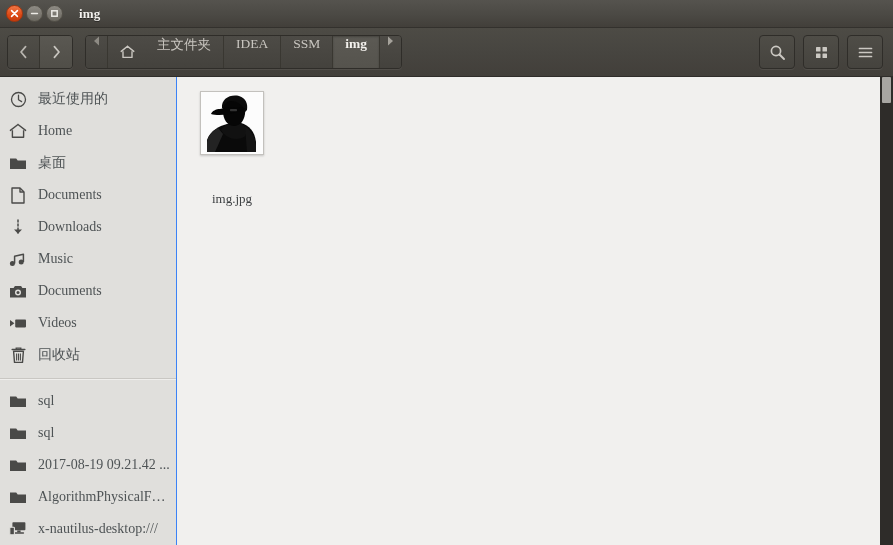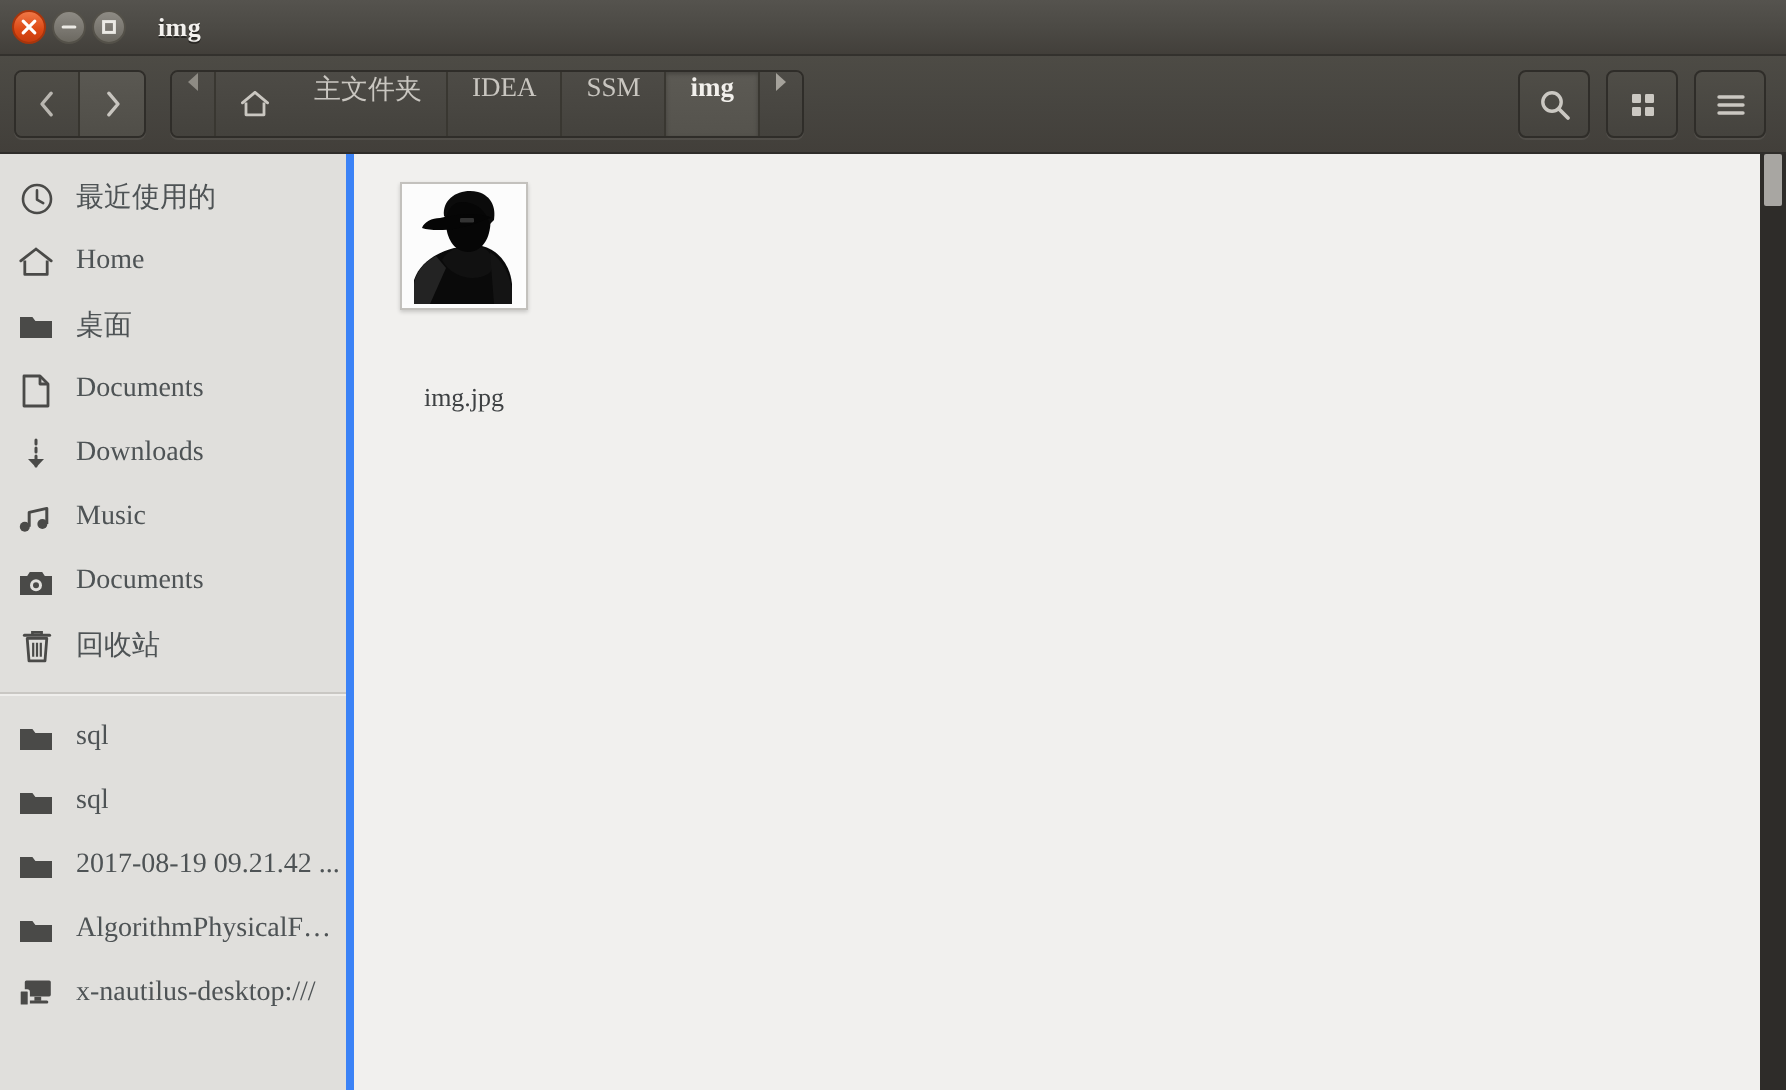--- a/index.html
+++ b/index.html
@@ -166,21 +166,21 @@
     display: flex;
     height: 468px;
     position: relative;
   }
 
   
   #sidebar {
     width: 177px;
     flex: none;
     background: #e0dfdc;
-    border-right: 4px solid #3b82f6;
+    border-right: 1px solid #3b82f6;
     padding-top: 6px;
     box-sizing: border-box;
     overflow: hidden;
     position: relative;
   }
   .side-item {
     display: flex;
     align-items: center;
     height: 32px;
     padding-left: 9px;
@@ -449,20 +449,29 @@
         <span class="side-icon">
           <svg width="18" height="15" viewBox="0 0 18 15">
             <path d="M1 4 h3.6 l1.3 -2 h6.2 l1.3 2 H17 v9.5 H1 Z" fill="#4a4a48"></path>
             <circle cx="9" cy="8.6" r="3" fill="#e0dfdc"></circle>
             <circle cx="9" cy="8.6" r="1.5" fill="#4a4a48"></circle>
           </svg>
         </span>
         <span class="side-label">Documents</span>
       </div>
 
+      <div class="side-item">
+        <span class="side-icon">
+          <svg width="18" height="13" viewBox="0 0 18 13">
+            <path d="M1 3 L5.4 6.3 L1 9.6 Z" fill="#4a4a48"></path>
+            <rect x="6.2" y="2.6" width="10.8" height="7.8" rx="0.8" fill="#4a4a48"></rect>
+          </svg>
+        </span>
+        <span class="side-label">Videos</span>
+      </div>
 
       <div class="side-item">
         <span class="side-icon">
           <svg width="15" height="17" viewBox="0 0 15 17">
             <path d="M1.2 2.6 h12.6" stroke="#4a4a48" stroke-width="1.5" stroke-linecap="round"></path>
             <path d="M5.2 2.4 v-1.2 h4.6 v1.2" fill="none" stroke="#4a4a48" stroke-width="1.3"></path>
             <path d="M2.6 4.2 h9.8 l-0.9 11.2 H3.5 Z" fill="none" stroke="#4a4a48" stroke-width="1.4" stroke-linejoin="round"></path>
             <path d="M5.6 6.4 v7 M7.5 6.4 v7 M9.4 6.4 v7" stroke="#4a4a48" stroke-width="1.1"></path>
           </svg>
         </span>

